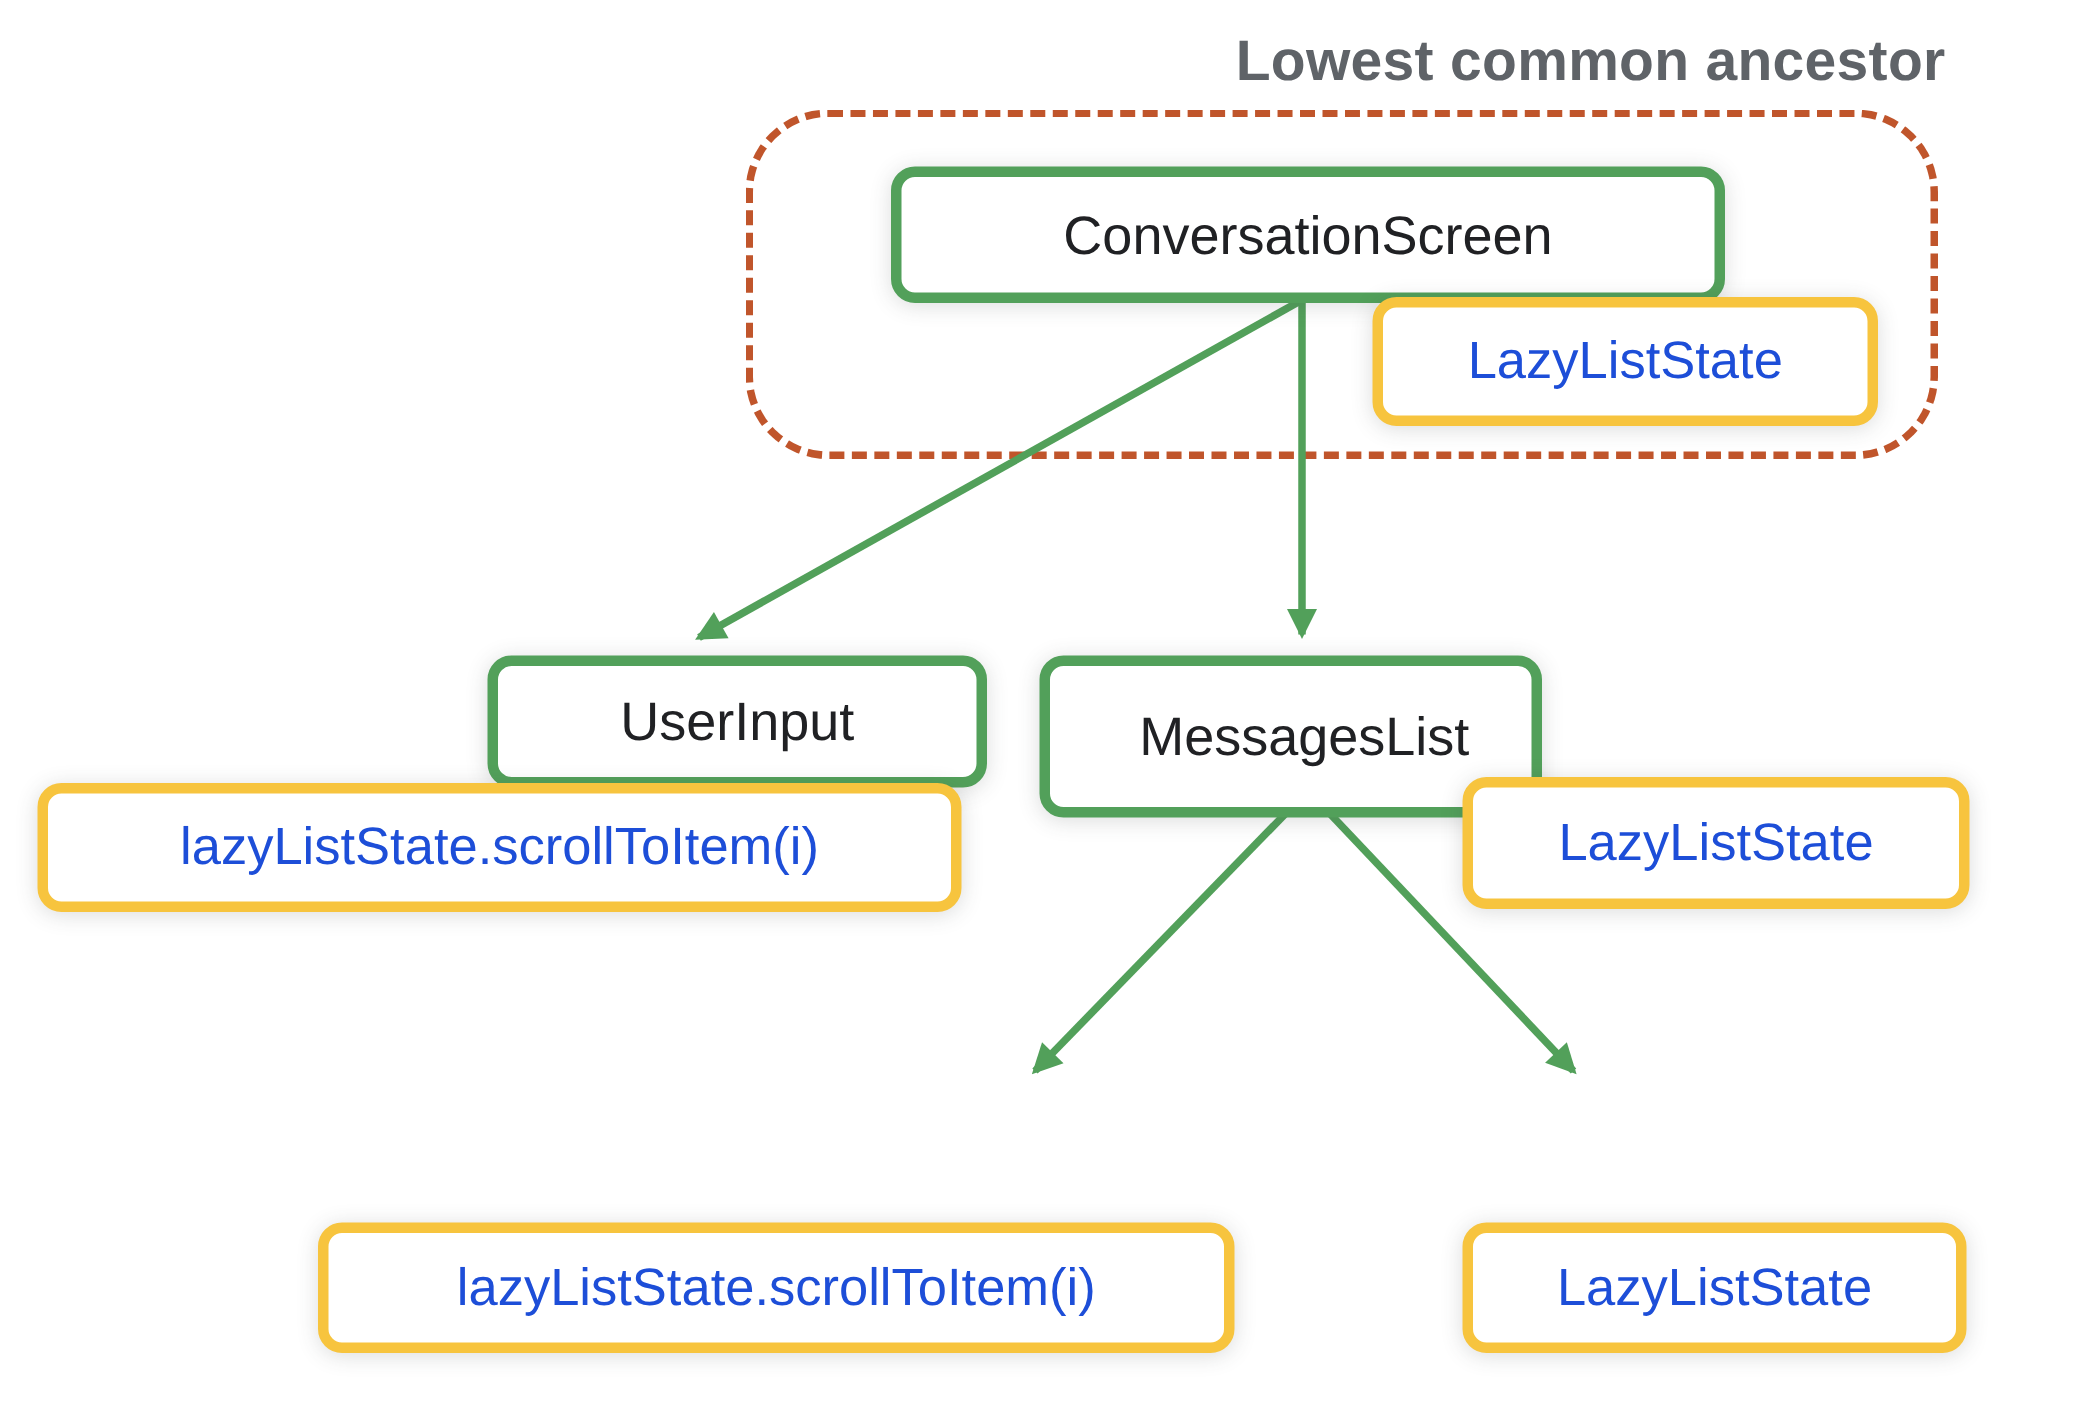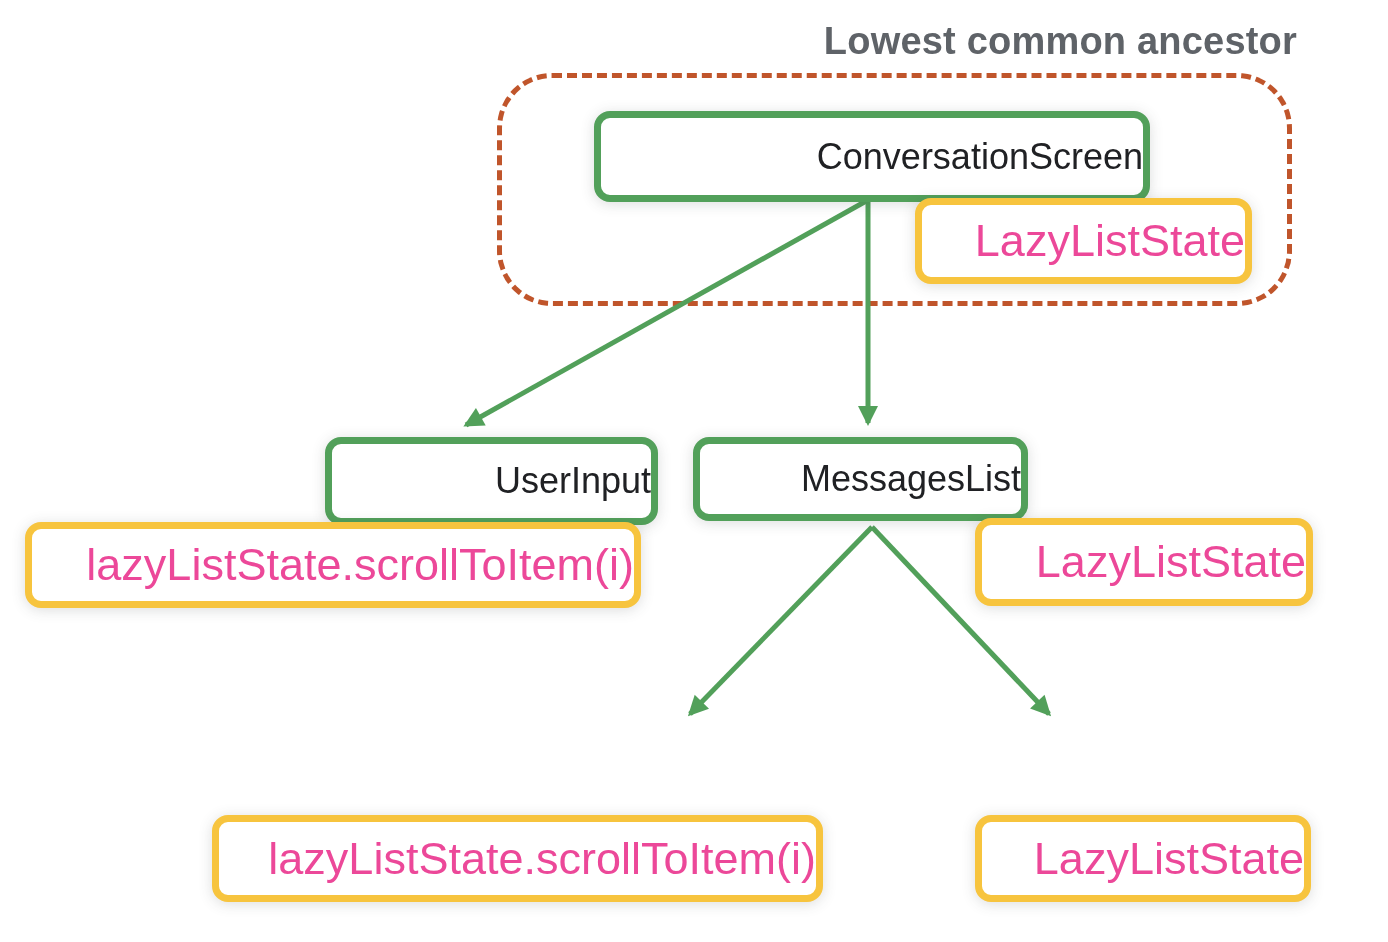--- a/index.html
+++ b/index.html
@@ -42,40 +42,40 @@
     top: 0;
     z-index: 2;
   }
   .node, .state-badge {
     position: absolute;
     box-sizing: border-box;
     background: #ffffff;
     border-radius: 16px;
     display: flex;
     align-items: center;
-    justify-content: flex-end;
+    justify-content: center;
     box-shadow: 0 2px 14px rgba(60,64,67,0.18);
     white-space: nowrap;
   }
   .node {
     border: 7px solid #52a05a;
     z-index: 3;
     color: #202124;
     font-size: 36px;
   }
   .state-badge {
     border: 7px solid #f7c43e;
     z-index: 4;
-    color: #ec4899;
-    font-size: 45px;
+    color: #1d4ed8;
+    font-size: 35px;
   }
   
   .node-conversation { left: 594px; top: 111px; width: 556px; height: 91px; }
   .node-user-input   { left: 300px; top: 437px; width: 333px; height: 88px; margin-left: 25px; }
-  .node-messages     { left: 693px; top: 437px; width: 335px; height: 84px; padding-left: 18px; }
+  .node-messages     { left: 693px; top: 437px; width: 335px; height: 108px; padding-left: 18px; }
   .node-button       { left: 493px; top: 727px; width: 330px; height: 87px; }
   .node-lazy-column  { left: 912px; top: 727px; width: 335px; height: 87px; }
   
   .state-conversation { left: 915px; top: 198px; width: 337px; height: 86px; }
   .state-user-input   { left: 25px;  top: 522px; width: 616px; height: 86px; }
   .state-messages     { left: 975px; top: 518px; width: 338px; height: 88px; }
   .state-button       { left: 212px; top: 815px; width: 611px; height: 87px; }
   .state-lazy-column  { left: 975px; top: 815px; width: 336px; height: 87px; }
 </style>
 </head>

